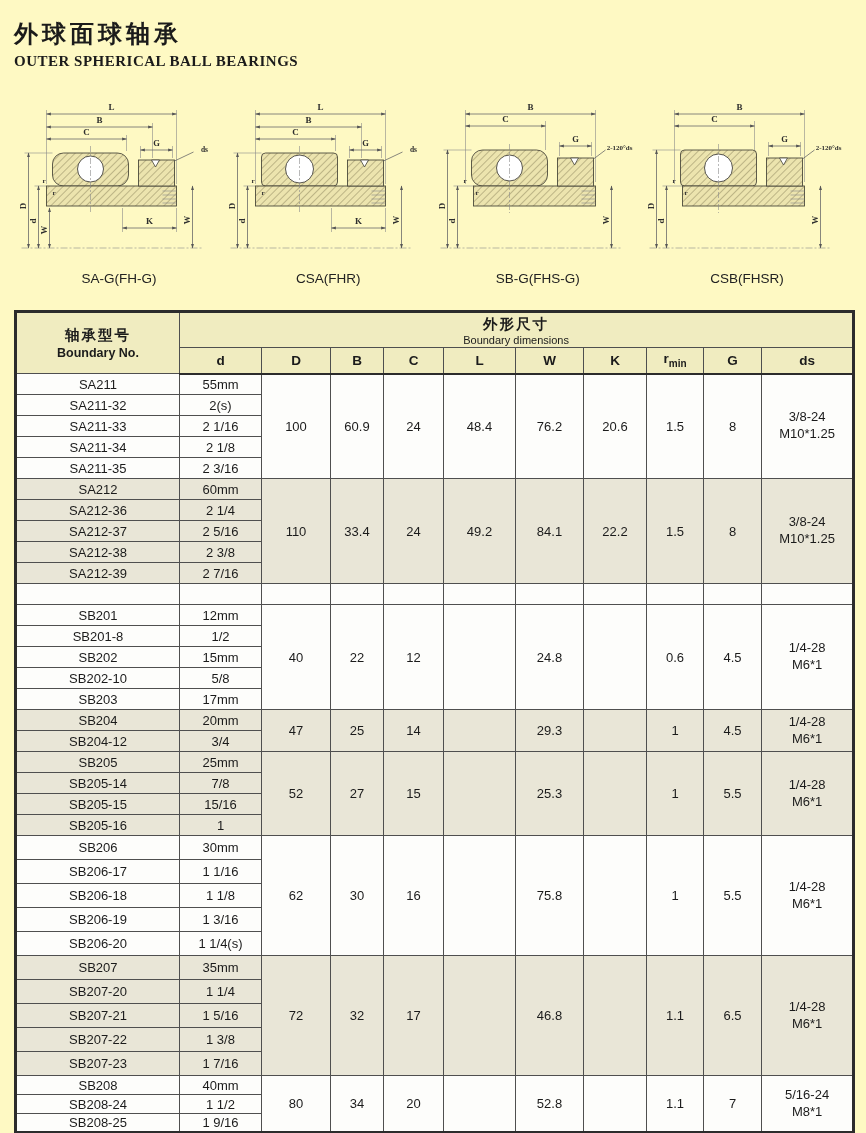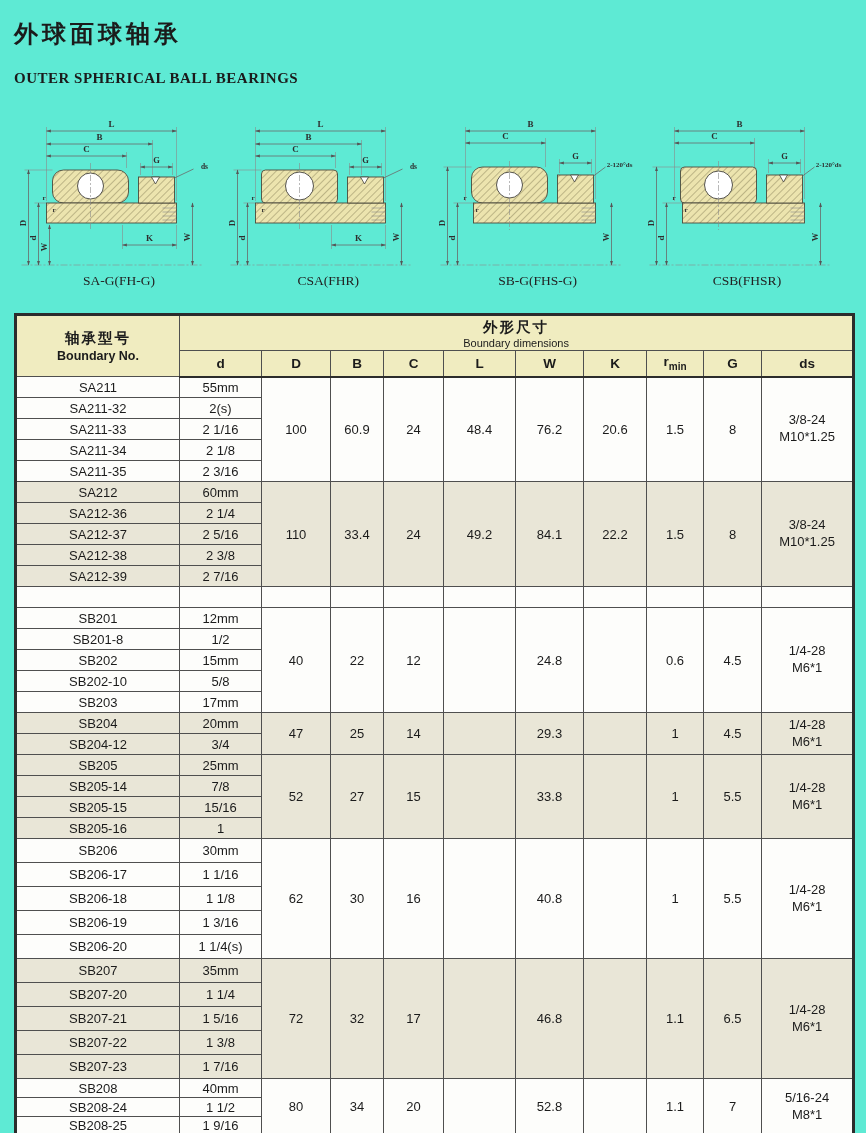--- a/index.html
+++ b/index.html
@@ -1,27 +1,27 @@
 <!DOCTYPE html>
 <html><head>
 <meta charset="utf-8">
 <style>
   * { margin:0; padding:0; box-sizing:border-box; }
   html,body { background:#ffffff; width:866px; font-family:"Liberation Sans","DejaVu Sans",sans-serif; color:#1b1b1b; }
-  .page { width:866px; height:1133px; padding:18px 14px 0 14px; overflow:hidden; background:#5eead4; }
+  .page { width:866px; height:1133px; padding:18px 14px 0 14px; overflow:hidden; background:#fef9c3; }
 
   
   .title-zh { font-size:24px; font-weight:bold; letter-spacing:4px; font-family:"Liberation Sans","DejaVu Sans",sans-serif; }
-  .title-en { font-size:15px; font-weight:bold; font-family:"Liberation Serif","DejaVu Serif",serif; margin-top:20px; letter-spacing:0.5px; }
+  .title-en { font-size:15px; font-weight:bold; font-family:"Liberation Serif","DejaVu Serif",serif; margin-top:3px; letter-spacing:0.5px; }
 
   
   .diagrams { display:flex; justify-content:space-between; margin-top:28px; padding:0 2px; }
   .diagram { width:206px; text-align:center; }
   .diagram svg { display:block; }
-  .caption { font-family:Liberation Serif, serif; font-size:13.5px; color:#222; margin-top:0px; }
+  .caption { font-family:Liberation Sans, sans-serif; font-size:13.5px; color:#222; margin-top:15px; }
   .dimtxt { font-family:"Liberation Serif","DejaVu Serif",serif; font-weight:bold; fill:#2e2e2e; }
   .hatched { fill:url(#hatch); stroke:#4c4a3c; stroke-width:0.9; }
   .dim { stroke:#6a6a6a; stroke-width:0.8; fill:none; }
   .ext { stroke:#8a8a8a; stroke-width:0.6; fill:none; }
 
   
   table.spec { border-collapse:collapse; margin-top:24px; table-layout:fixed; width:838px; border:3px solid #2c2c2c; }
   table.spec td { border:1px solid #4f4f4f; text-align:center; vertical-align:middle; font-size:13px; background:#fdfdfb; overflow:hidden; }
   tr.h1 td, tr.h2 td { background:#f0ecc0; }
   tr.h1 { height:36px; } tr.h2 { height:26px; }
@@ -390,21 +390,21 @@
           <td class="cell-bearing-no">SB204-12</td>
           <td class="cell-d">3/4</td>
         </tr>
         <tr class="shade" style="height: 21px;">
           <td class="cell-bearing-no">SB205</td>
           <td class="cell-d">25mm</td>
           <td rowspan="4">52</td>
           <td rowspan="4">27</td>
           <td rowspan="4">15</td>
           <td rowspan="4"></td>
-          <td rowspan="4">33.8</td>
+          <td rowspan="4">25.3</td>
           <td rowspan="4"></td>
           <td rowspan="4">1</td>
           <td rowspan="4">5.5</td>
           <td class="cell-ds" rowspan="4">1/4-28<br>M6*1</td>
         </tr>
         <tr class="shade" style="height: 21px;">
           <td class="cell-bearing-no">SB205-14</td>
           <td class="cell-d">7/8</td>
         </tr>
         <tr class="shade" style="height: 21px;">
@@ -415,21 +415,21 @@
           <td class="cell-bearing-no">SB205-16</td>
           <td class="cell-d">1</td>
         </tr>
         <tr style="height: 24px;">
           <td class="cell-bearing-no">SB206</td>
           <td class="cell-d">30mm</td>
           <td rowspan="5">62</td>
           <td rowspan="5">30</td>
           <td rowspan="5">16</td>
           <td rowspan="5"></td>
-          <td rowspan="5">40.8</td>
+          <td rowspan="5">75.8</td>
           <td rowspan="5"></td>
           <td rowspan="5">1</td>
           <td rowspan="5">5.5</td>
           <td class="cell-ds" rowspan="5">1/4-28<br>M6*1</td>
         </tr>
         <tr style="height: 24px;">
           <td class="cell-bearing-no">SB206-17</td>
           <td class="cell-d">1 1/16</td>
         </tr>
         <tr style="height: 24px;">

